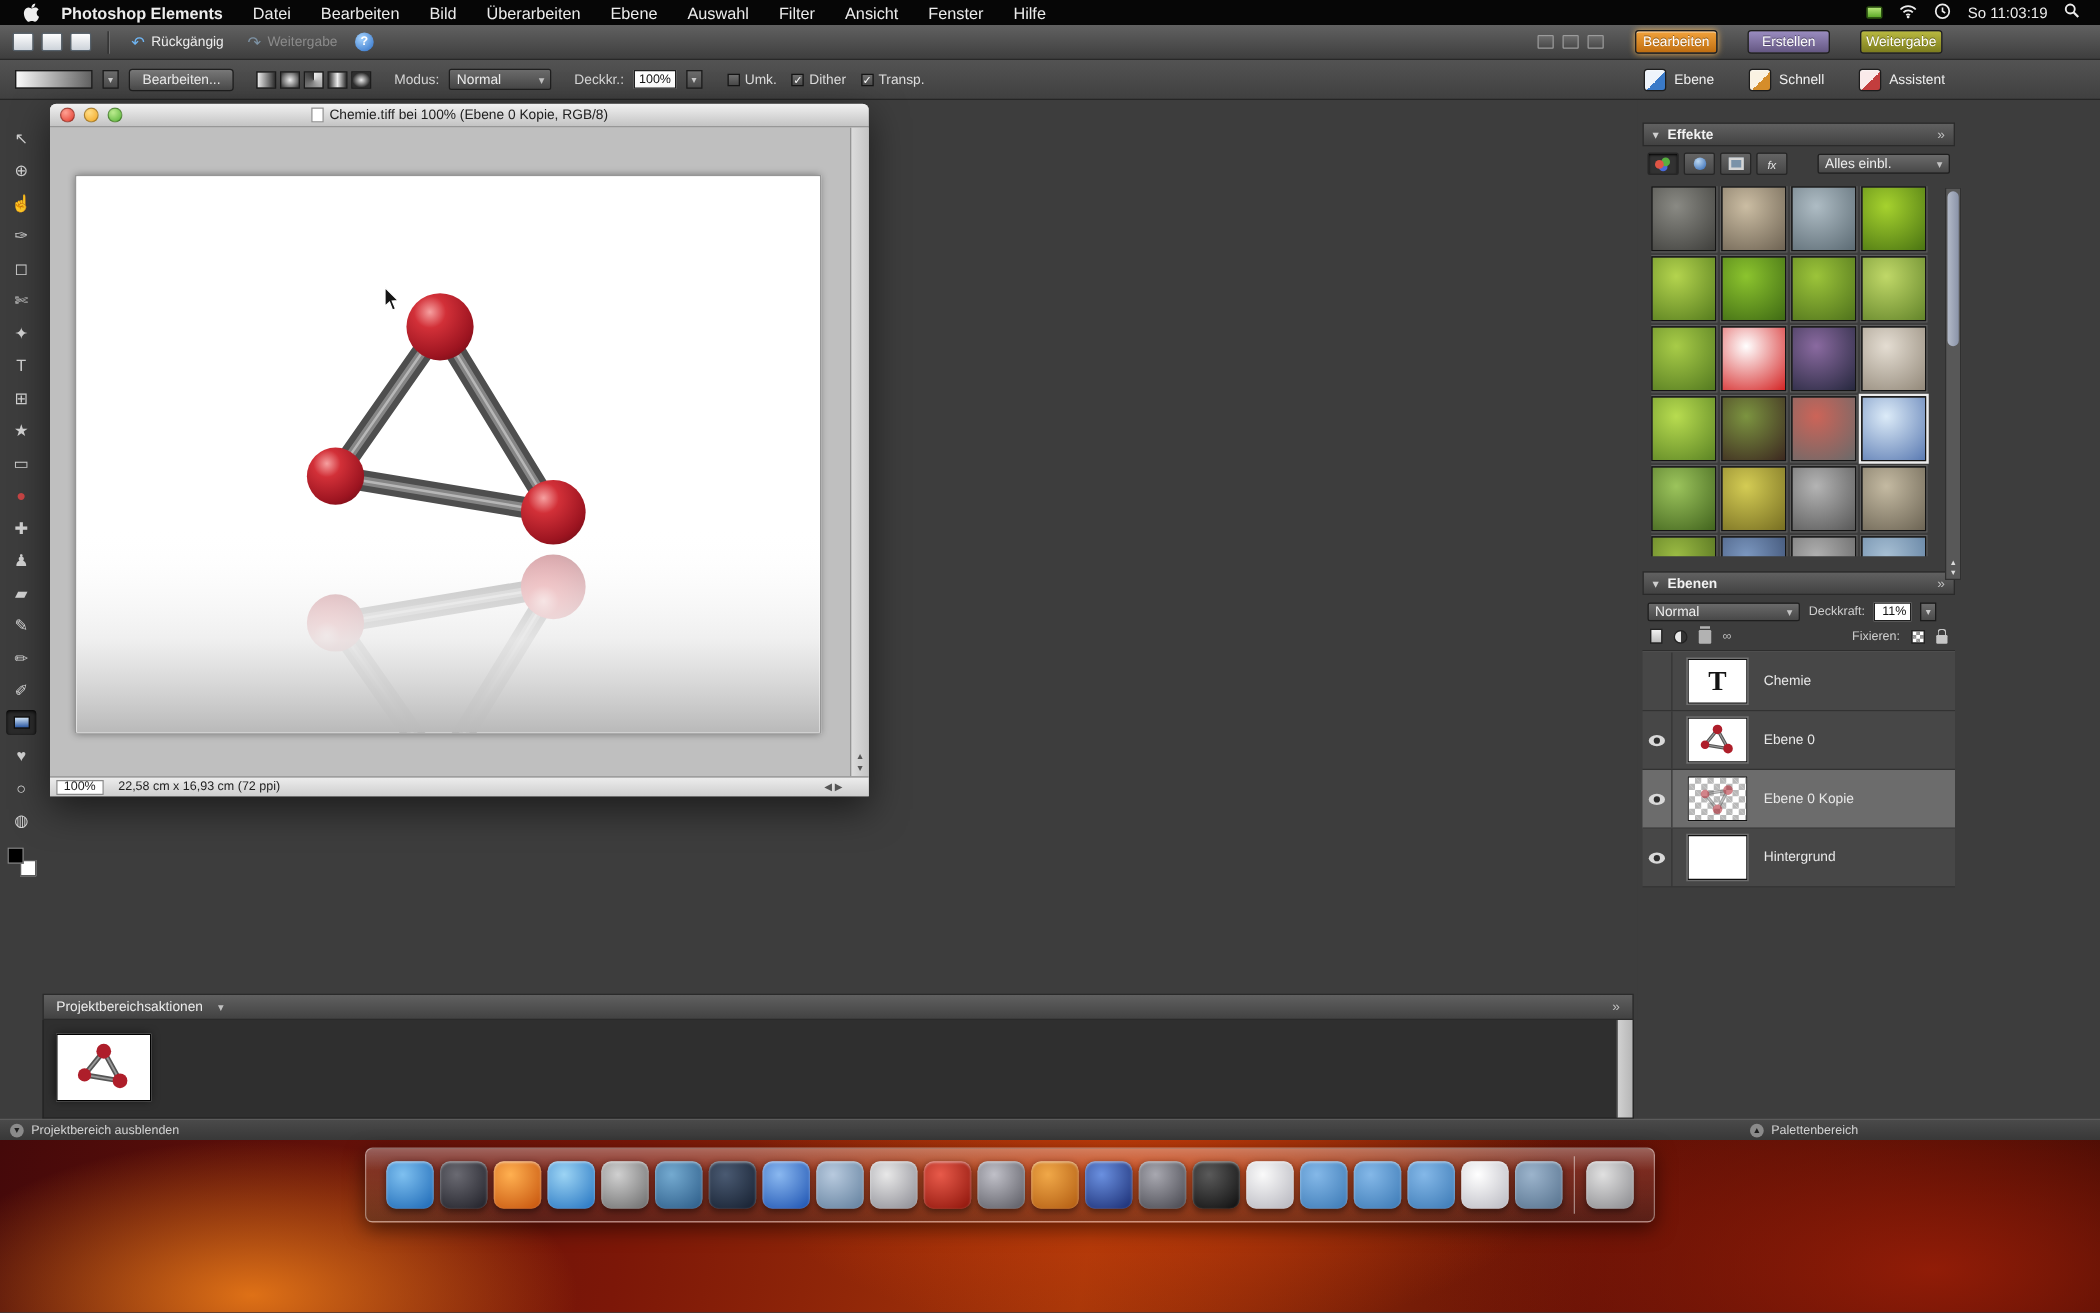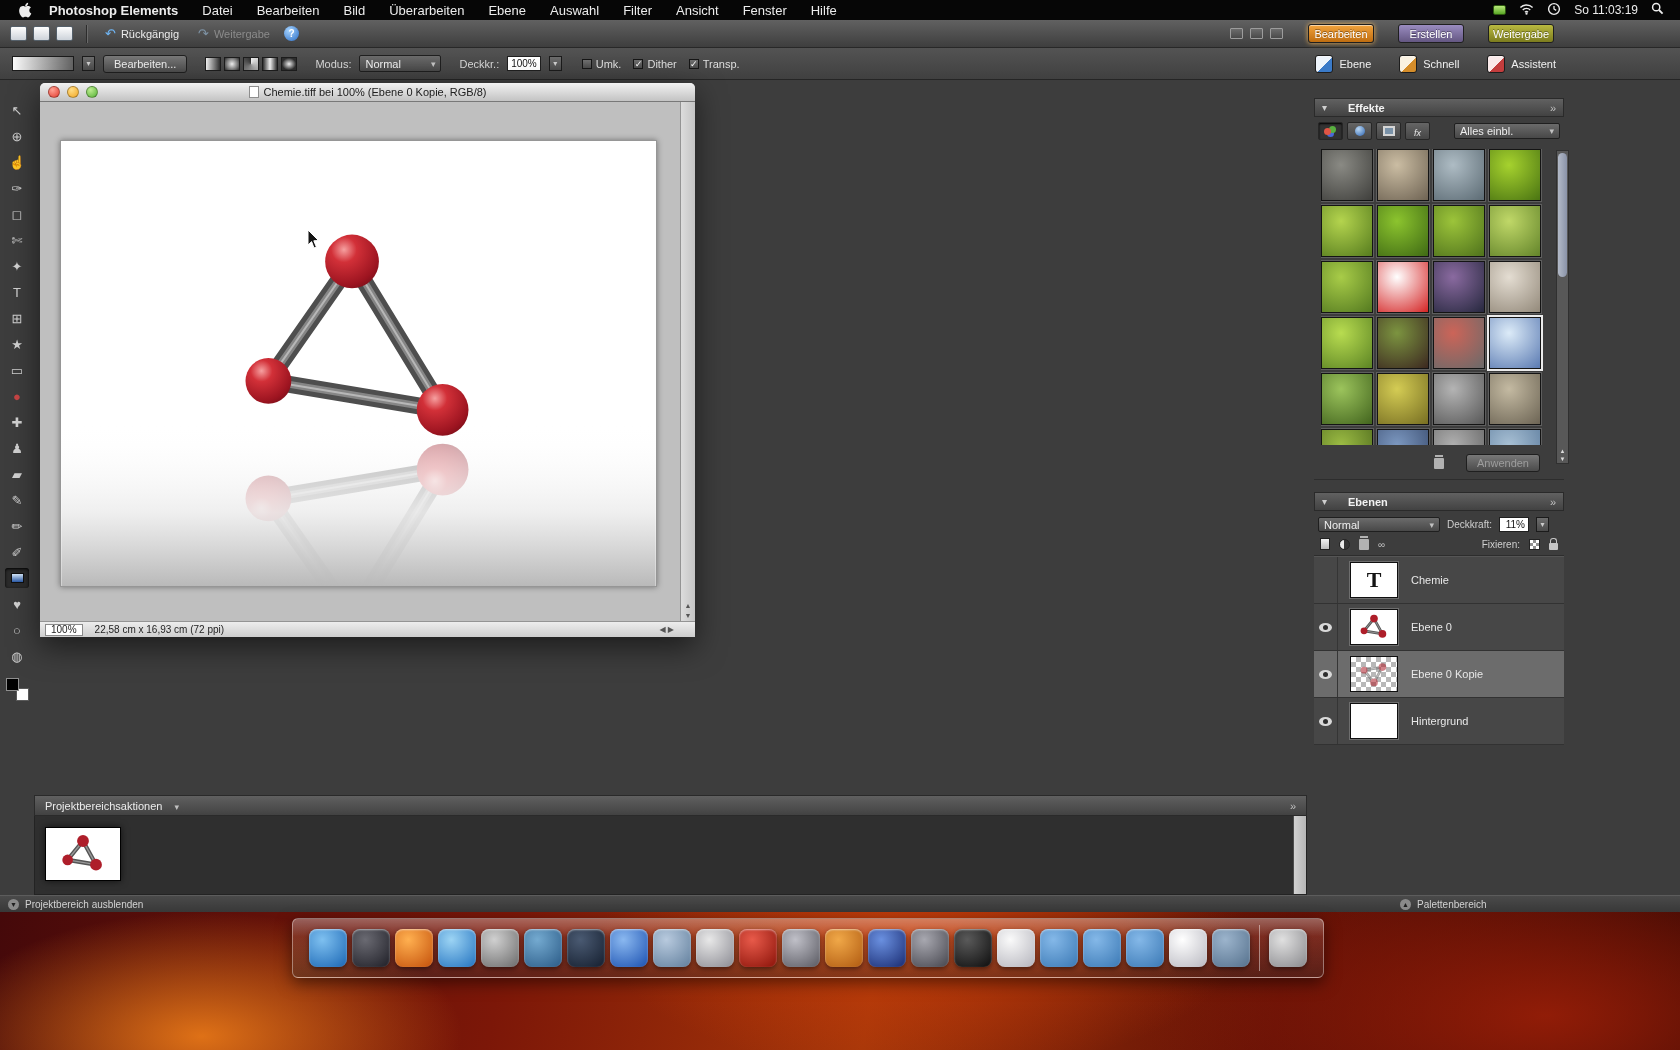--- a/index.html
+++ b/index.html
@@ -91,21 +91,21 @@
 .sarr-up::after{content:"▲"}
 .sarr-dn::after{content:"▼"}
 .doc-status{position:absolute;left:0;right:0;bottom:0;height:16px;background:linear-gradient(#ededed,#cdcdcd);border-top:1px solid #949494;display:flex;align-items:center;font-size:10px;color:#1e1e1e;gap:12px;padding:0 5px}
 .zoom-box{background:#fff;border:1px solid #8a8a8a;padding:0 5px;height:12px;display:flex;align-items:center}
 .h-arrows{margin-left:auto;color:#555;font-size:8px;padding-right:16px}
 .h-arrows::after{content:"◀ ▶"}
 
 
 .right-panel{position:absolute;top:60px;left:1310px;right:0;bottom:17px;background:#3d3d3d;padding-top:18px}
 .panel-inner{width:250px;margin-left:4px}
-.panel-header{height:19px;background:linear-gradient(#616161,#424242);border:1px solid #2a2a2a;display:flex;align-items:center;color:#f2f2f2;font-size:11px;font-weight:bold;padding:0 7px;gap:21px}
+.panel-header{height:19px;background:linear-gradient(#616161,#424242);border:1px solid #2a2a2a;display:flex;align-items:center;color:#f2f2f2;font-size:11px;font-weight:bold;padding:0 7px;gap:7px}
 .panel-header::before{content:"▾";color:#cfcfcf;font-size:10px;font-weight:normal}
 .panel-more{margin-left:auto;color:#c0c0c0;font-weight:normal}
 .panel-more::after{content:"»"}
 .fx-toolbar{display:flex;align-items:center;gap:4px;padding:5px 4px 2px}
 .fxtb-btn{width:25px;height:18px;border:1px solid #262626;border-radius:2px;background:linear-gradient(#656565,#464646);display:flex;align-items:center;justify-content:center;position:relative}
 .fxtb-btn.active{background:#323232;box-shadow:inset 0 1px 2px #000}
 .fxi-filters{width:14px;height:10px;position:relative}
 .fxi-filters::before{content:"";position:absolute;width:7px;height:7px;border-radius:50%;background:#e05545;left:0;top:2px;box-shadow:5px -2px 0 #58b040,3px 2px 0 #4a6ad8}
 .fxi-layer-styles{width:10px;height:10px;border-radius:50%;background:radial-gradient(circle at 35% 30%,#bcd8f2,#2a62b0)}
 .fxi-photo-effects{width:12px;height:10px;border:2px solid #d5d5d5;background:#7a92a8}
@@ -437,24 +437,20 @@
           <div class="fx-thumb selected" style="background: radial-gradient(circle at 38% 30%, rgb(220, 235, 248), rgb(90, 122, 178));"></div>
           <div class="fx-thumb" style="background: radial-gradient(circle at 38% 30%, rgb(156, 196, 92), rgb(66, 100, 30));"></div>
           <div class="fx-thumb" style="background: radial-gradient(circle at 38% 30%, rgb(212, 204, 84), rgb(119, 110, 34));"></div>
           <div class="fx-thumb" style="background: radial-gradient(circle at 38% 30%, rgb(180, 180, 180), rgb(88, 88, 88));"></div>
           <div class="fx-thumb" style="background: radial-gradient(circle at 38% 30%, rgb(196, 186, 162), rgb(108, 100, 84));"></div>
           <div class="fx-thumb" style="background: radial-gradient(circle at 38% 30%, rgb(156, 188, 68), rgb(76, 104, 28));"></div>
           <div class="fx-thumb" style="background: radial-gradient(circle at 38% 30%, rgb(124, 152, 192), rgb(54, 72, 106));"></div>
           <div class="fx-thumb" style="background: radial-gradient(circle at 38% 30%, rgb(176, 176, 176), rgb(96, 96, 96));"></div>
           <div class="fx-thumb" style="background: radial-gradient(circle at 38% 30%, rgb(168, 192, 212), rgb(88, 120, 154));"></div>
         </div>
-      <div class="fx-actions">
-        <span class="i-trash"></span>
-        <button class="btn disabled">Anwenden</button>
-      </div>
 
       <div class="layers-box">
         <div class="panel-header">
           <span>Ebenen</span>
           <span class="panel-more"></span>
         </div>
         <div class="blend-row">
           <div class="dd dd-blend">
               <span>Normal</span>
             </div>

